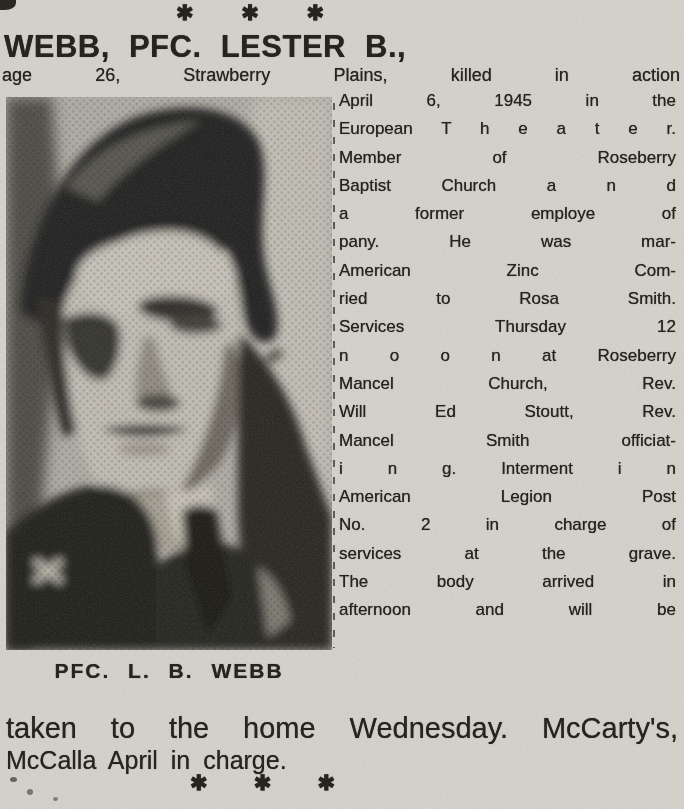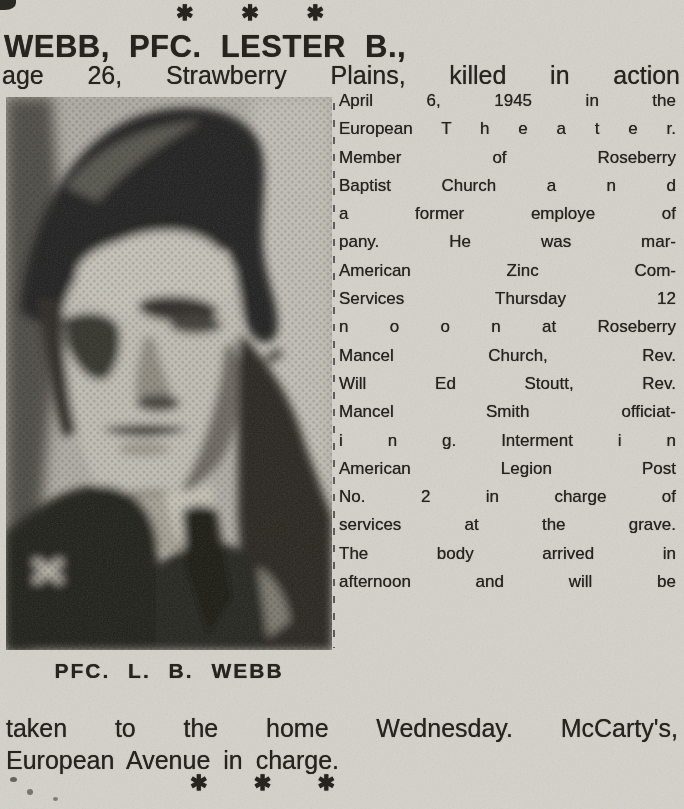--- a/index.html
+++ b/index.html
@@ -12,35 +12,35 @@
     color:#26241f;
     text-shadow:0 0 0.8px rgba(38,36,31,.8);
     filter:blur(.25px);
   }
   .jline{text-align:justify;text-align-last:justify;text-justify:inter-word;}
   .headline{
     position:absolute;left:2px;top:27px;margin:2px;
     font-size:31px;font-weight:bold;letter-spacing:.5px;word-spacing:10px;
     white-space:nowrap;
   }
-  .lead{position:absolute;left:2px;top:61px;width:678px;font-size:25px;line-height:28px;}
+  .lead{position:absolute;left:2px;top:61px;width:678px;font-size:18px;line-height:28px;}
   .photo{position:absolute;left:6px;top:97px;width:326px;height:553px;margin:0;}
   .photo svg{display:block;width:100%;height:100%;}
   .photo-edge{
     position:absolute;left:333px;top:103px;width:2px;height:545px;
     background:repeating-linear-gradient(180deg,rgba(45,43,38,.7) 0 7px,transparent 7px 17px);
   }
   .caption{
     position:absolute;left:6px;top:659px;width:326px;margin:0;
     text-align:center;font-weight:bold;font-size:21px;
     letter-spacing:2px;word-spacing:10px;white-space:nowrap;
   }
   .column{position:absolute;left:339px;top:87px;width:337px;}
   .cline{font-size:17px;line-height:28.3px;height:28.3px;}
-  .closing1{position:absolute;left:6px;top:714px;width:672px;font-size:25px;line-height:28px;}
+  .closing1{position:absolute;left:6px;top:714px;width:672px;font-size:29px;line-height:28px;}
   .closing2{position:absolute;left:6px;top:746px;font-size:25px;line-height:28px;word-spacing:6px;}
   .stars{position:absolute;display:flex;justify-content:space-between;}
   .stars-top{left:176px;top:2px;width:148px;}
   .stars-bottom{left:190px;top:772px;width:145px;}
   .star{font-size:21px;font-weight:bold;line-height:1;}
   .speck{position:absolute;background:#2a2923;border-radius:50%;}
   .speck-1{left:0;top:0;width:16px;height:10px;border-radius:0 0 70% 0;}
   .speck-2{left:10px;top:777px;width:7px;height:5px;opacity:.65;}
   .speck-3{left:27px;top:789px;width:6px;height:6px;opacity:.55;}
   .speck-4{left:53px;top:797px;width:5px;height:4px;opacity:.5;}
@@ -123,35 +123,36 @@
 
   <div class="column">
 
   <div class="cline jline ink">April 6, 1945 in the</div>
       <div class="cline jline ink">European T h e a t e r.</div>
       <div class="cline jline ink">Member of Roseberry</div>
       <div class="cline jline ink">Baptist Church a n d</div>
       <div class="cline jline ink">a former employe of</div>
       <div class="cline jline ink">pany. He was mar-</div>
       <div class="cline jline ink">American Zinc Com-</div>
+      <div class="cline jline ink">ried to Rosa Smith.</div>
       <div class="cline jline ink">Services Thursday 12</div>
       <div class="cline jline ink">n o o n at Roseberry</div>
       <div class="cline jline ink">Mancel Church, Rev.</div>
       <div class="cline jline ink">Will Ed Stoutt, Rev.</div>
       <div class="cline jline ink">Mancel Smith officiat-</div>
       <div class="cline jline ink">i n g. Interment i n</div>
       <div class="cline jline ink">American Legion Post</div>
       <div class="cline jline ink">No. 2 in charge of</div>
       <div class="cline jline ink">services at the grave.</div>
       <div class="cline jline ink">The body arrived in</div>
       <div class="cline jline ink">afternoon and will be</div>
     </div>
 
   <div class="closing1 jline ink">taken to the home Wednesday. McCarty's,</div>
-  <div class="closing2 ink">European Avenue in charge.</div>
+  <div class="closing2 ink">McCalla April in charge.</div>
 
   <div class="stars stars-bottom">
 
   <span class="star ink">✱</span>
       <span class="star ink">✱</span>
       <span class="star ink">✱</span>
     </div>
 
   <div class="speck speck-1"></div>
   <div class="speck speck-2"></div>

